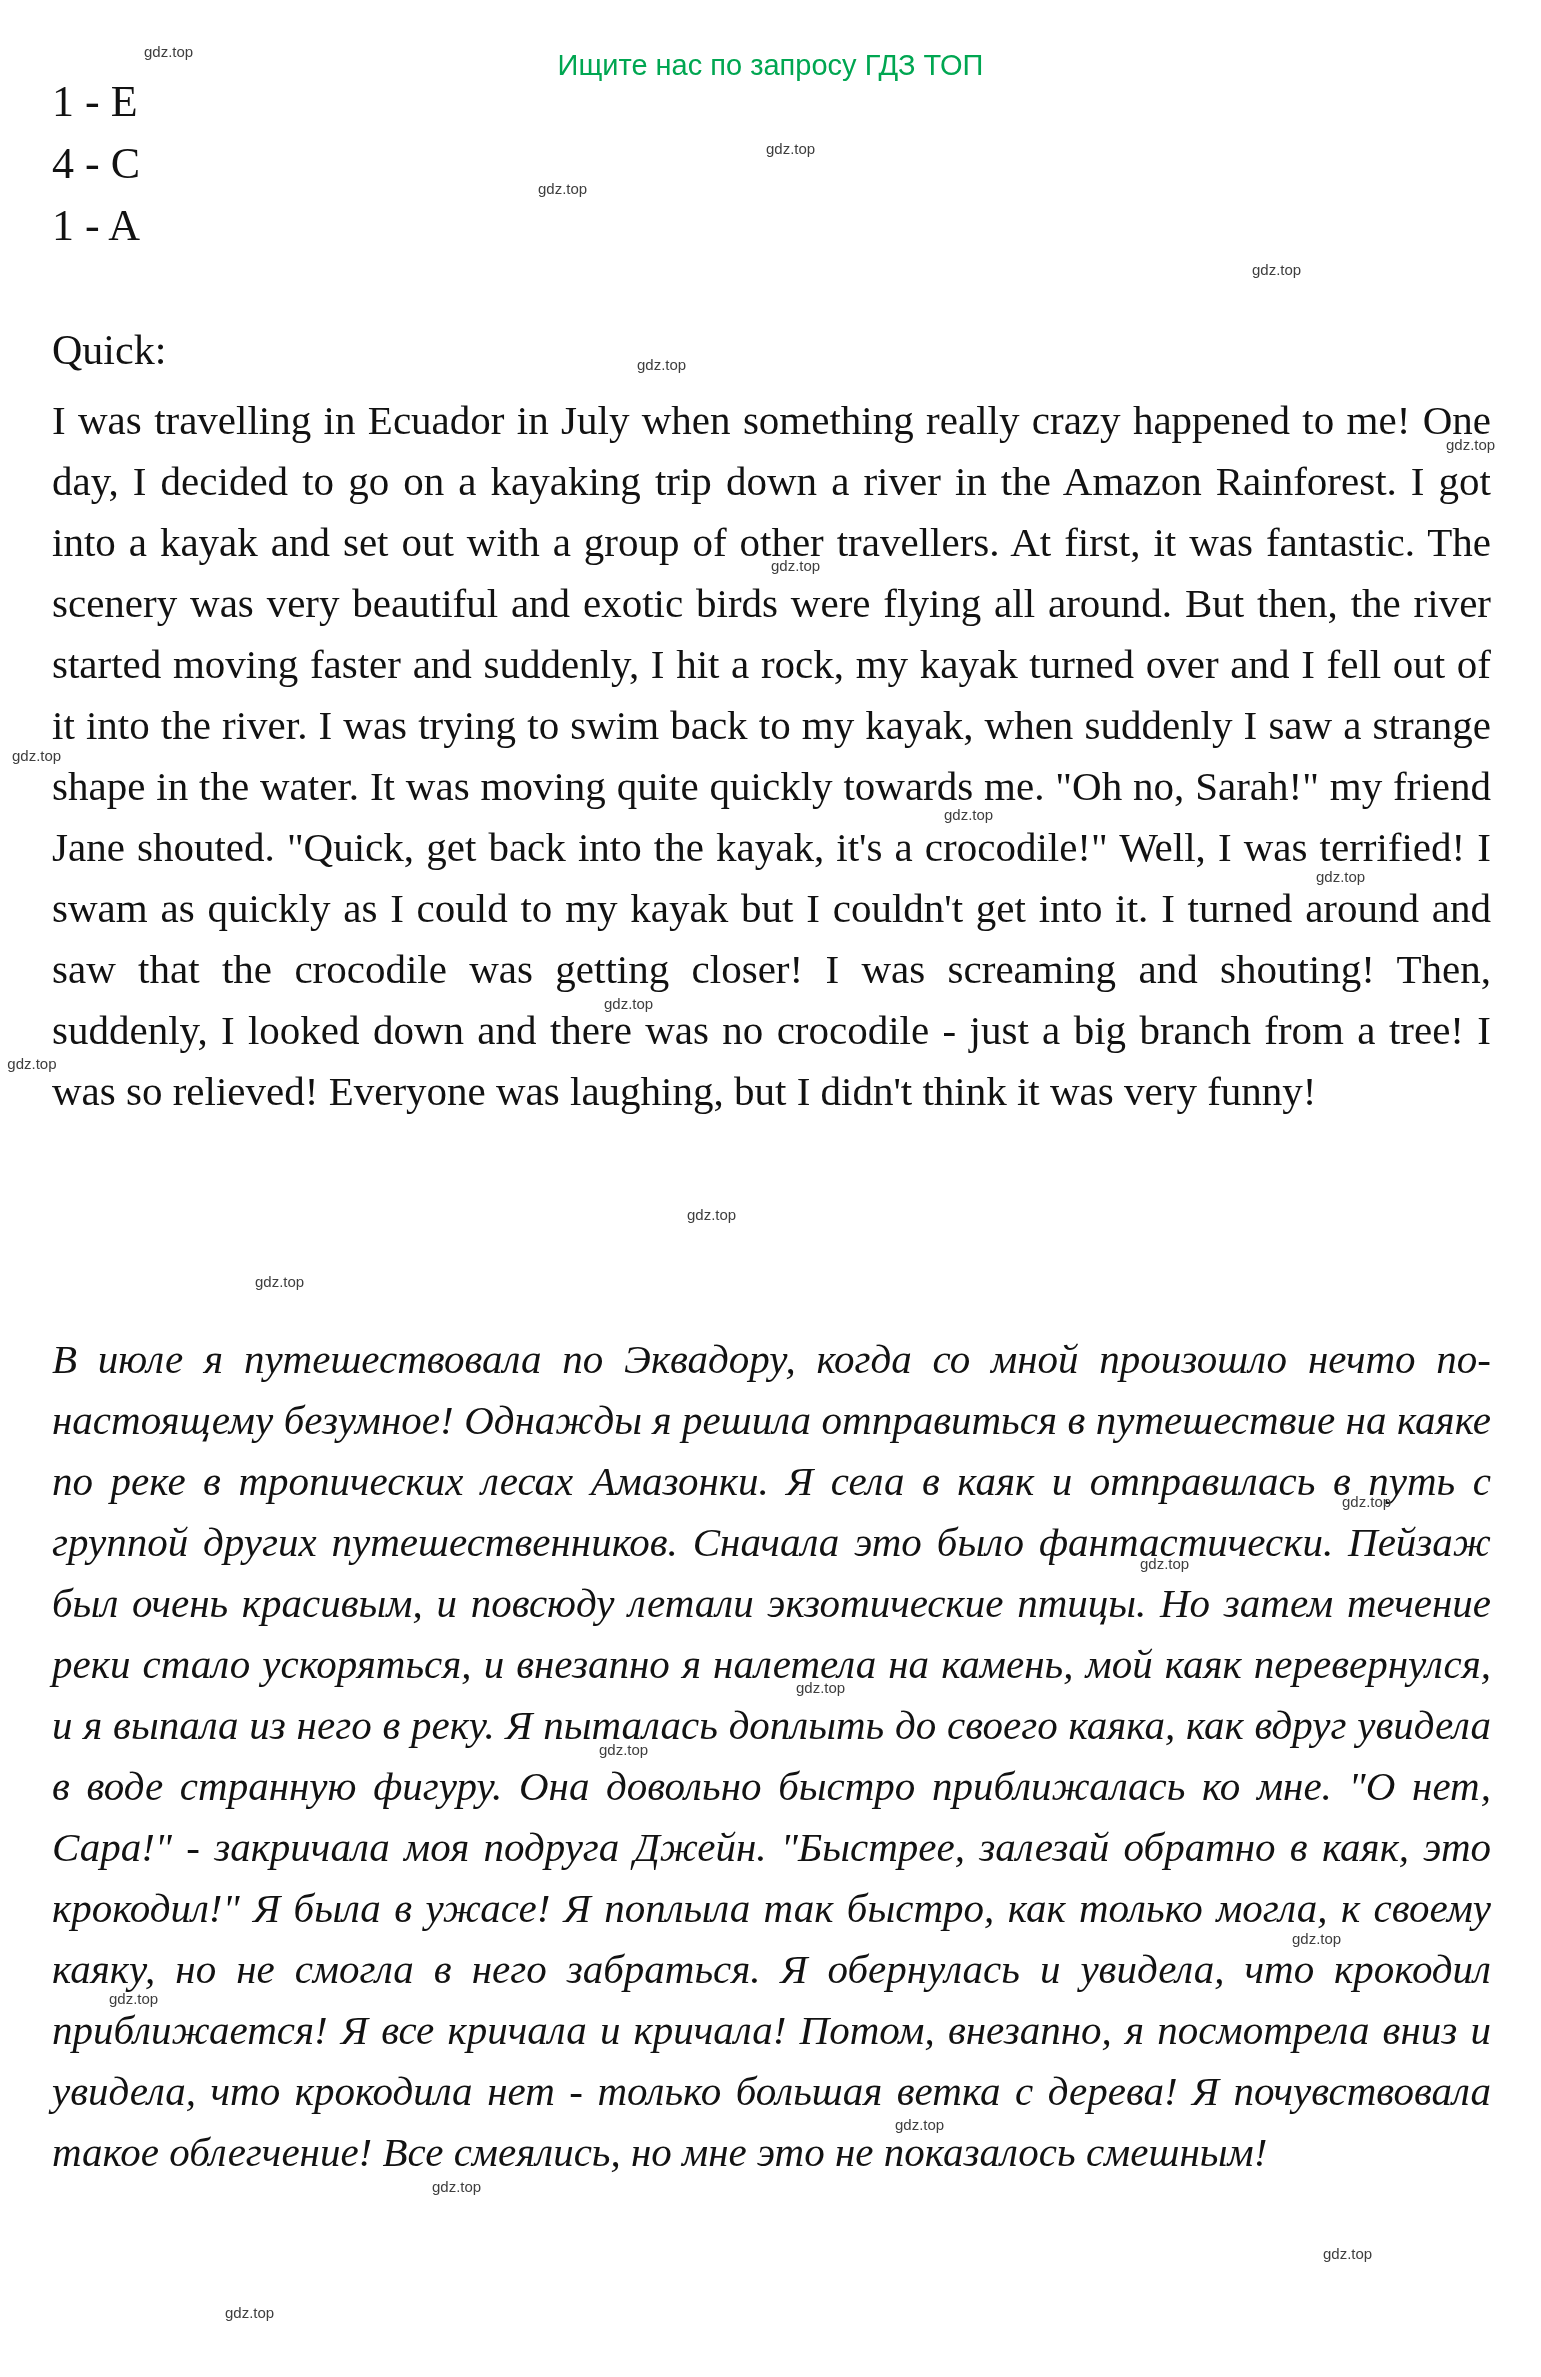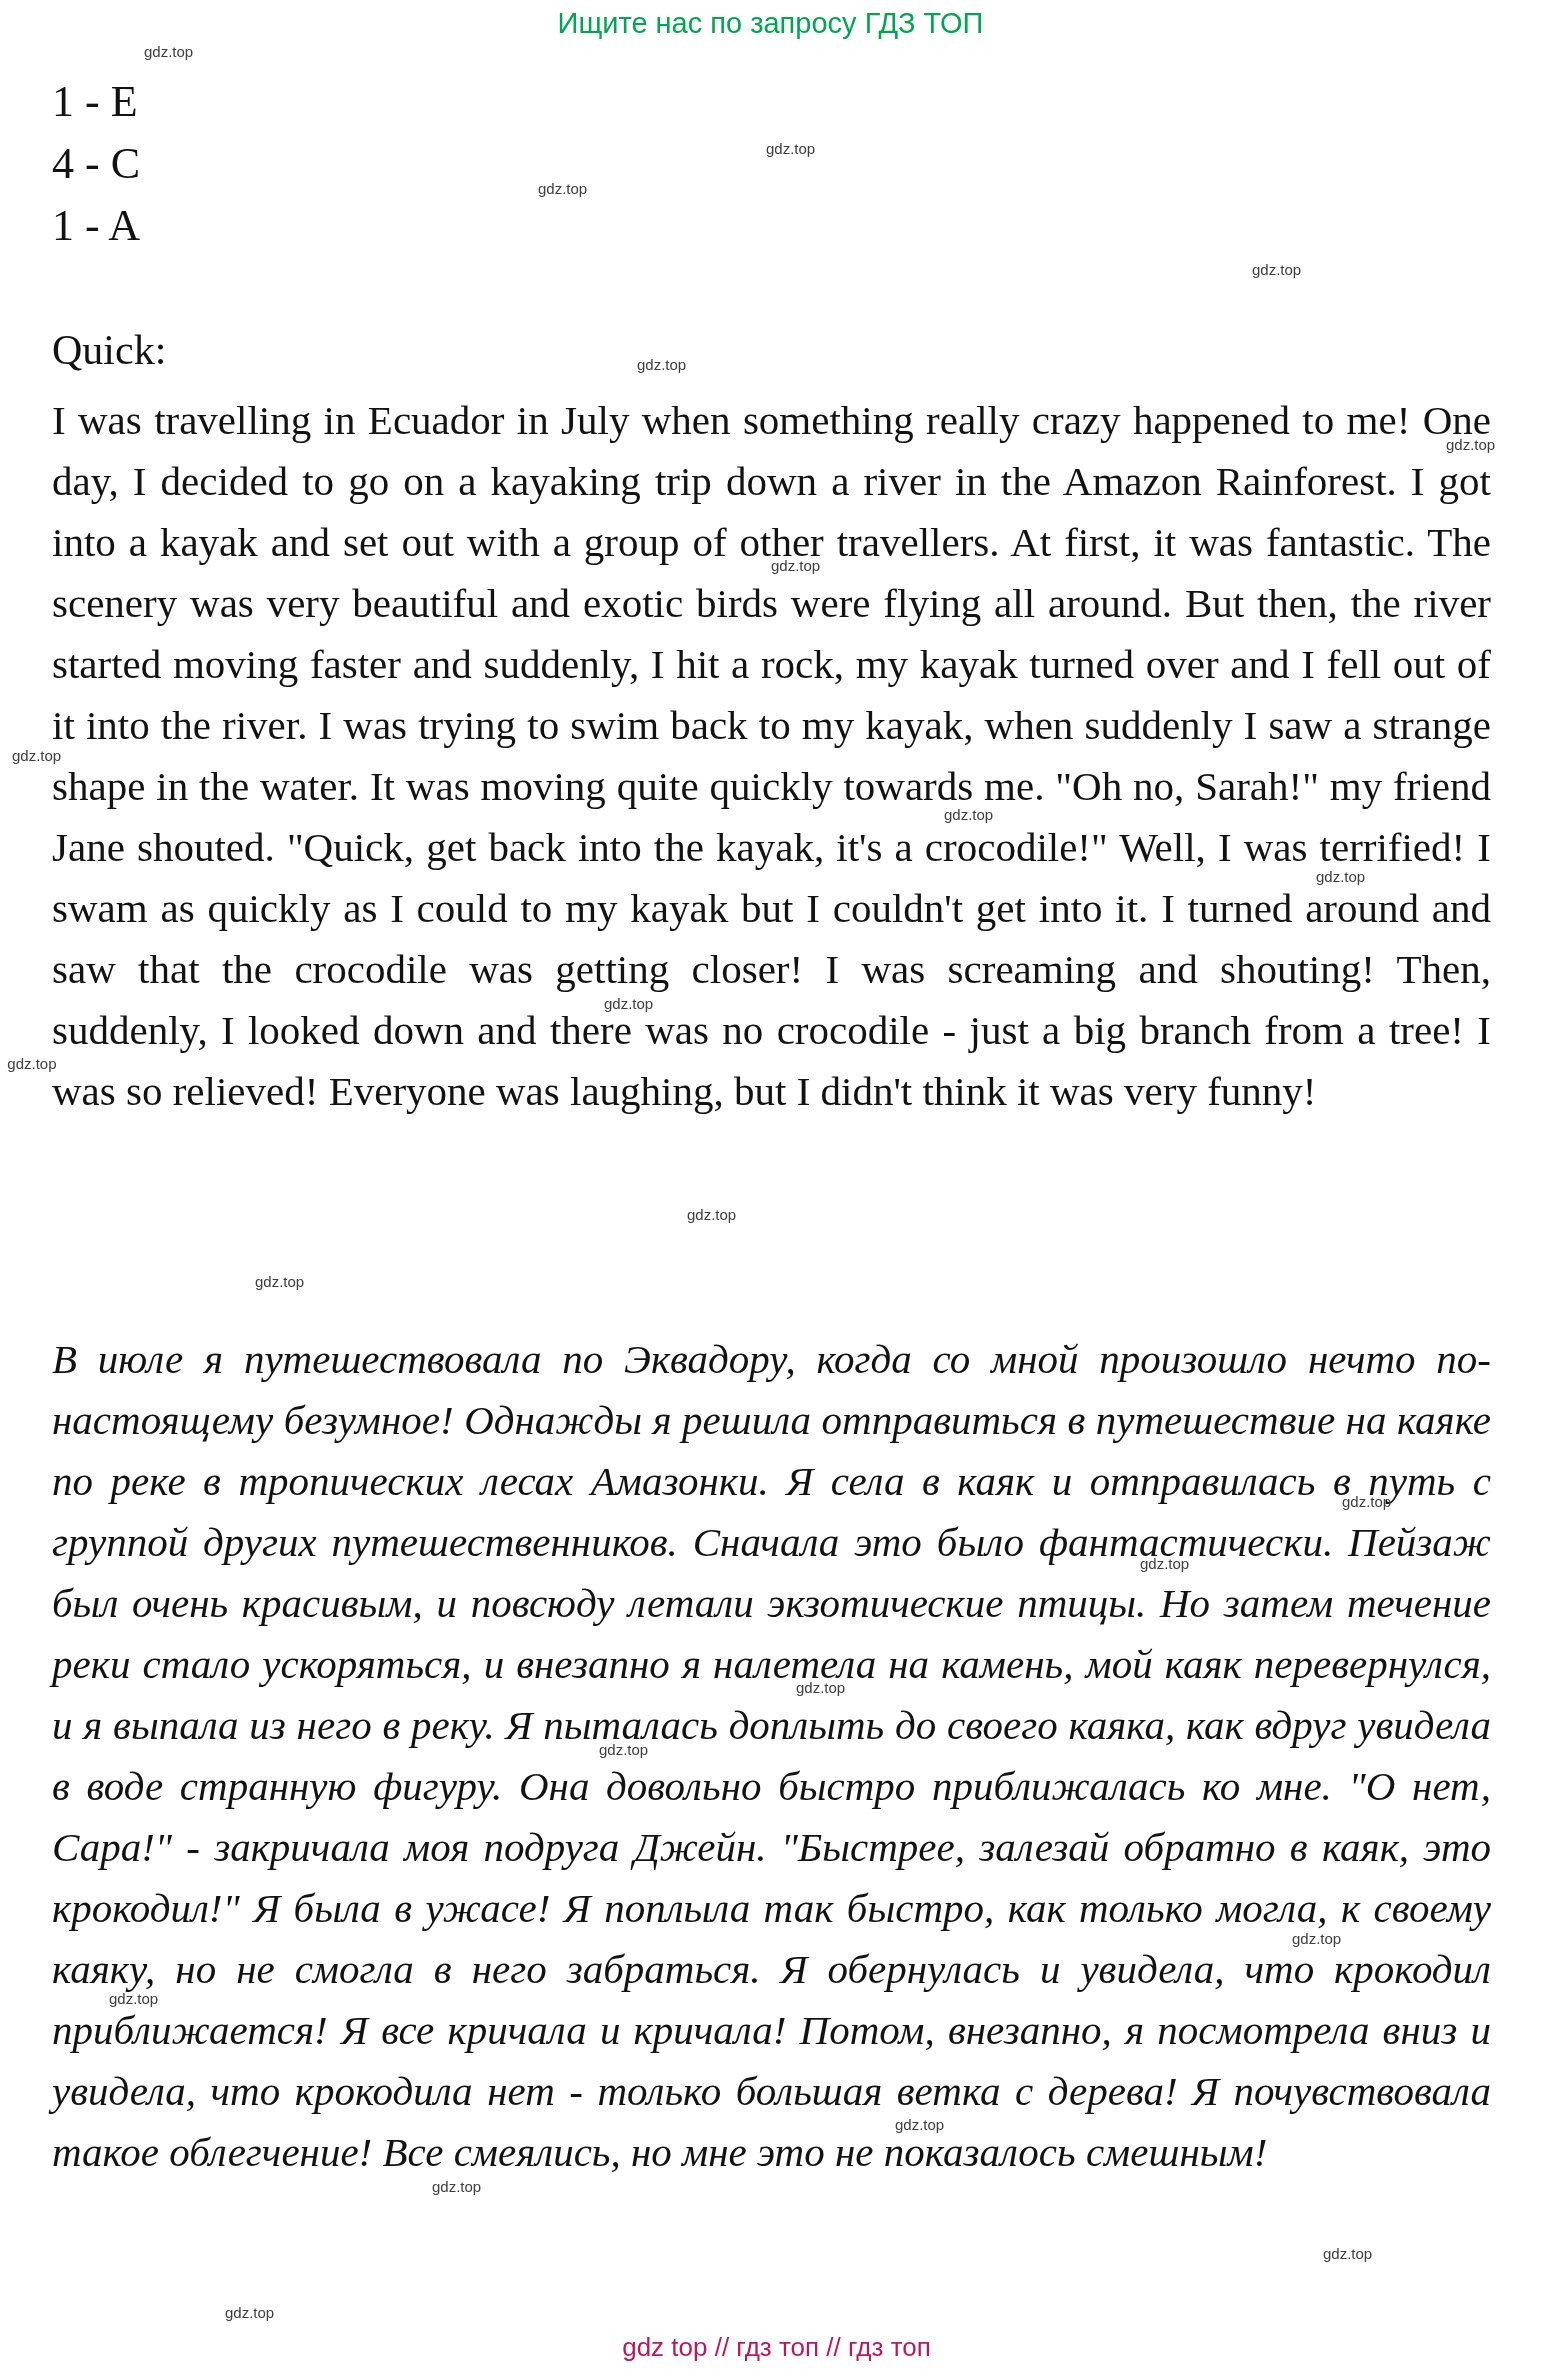--- a/index.html
+++ b/index.html
@@ -12,20 +12,21 @@
     overflow: hidden;
     font-family: "Liberation Serif", serif;
     color: #121212;
   }
   .promo {
     position: absolute;
     left: 0;
     width: 100%;
     text-align: center;
     font-family: "Liberation Sans", sans-serif;
+    margin-top: 42px;
   }
   .promo-header { top: 6.5px;   font-size: 29px; }
   .promo-footer { top: 2332px; font-size: 26px; }
   .answers {
     position: absolute;
     left: 52px;
     top: 71px;
     font-size: 44px;
     line-height: 62px;
   }

